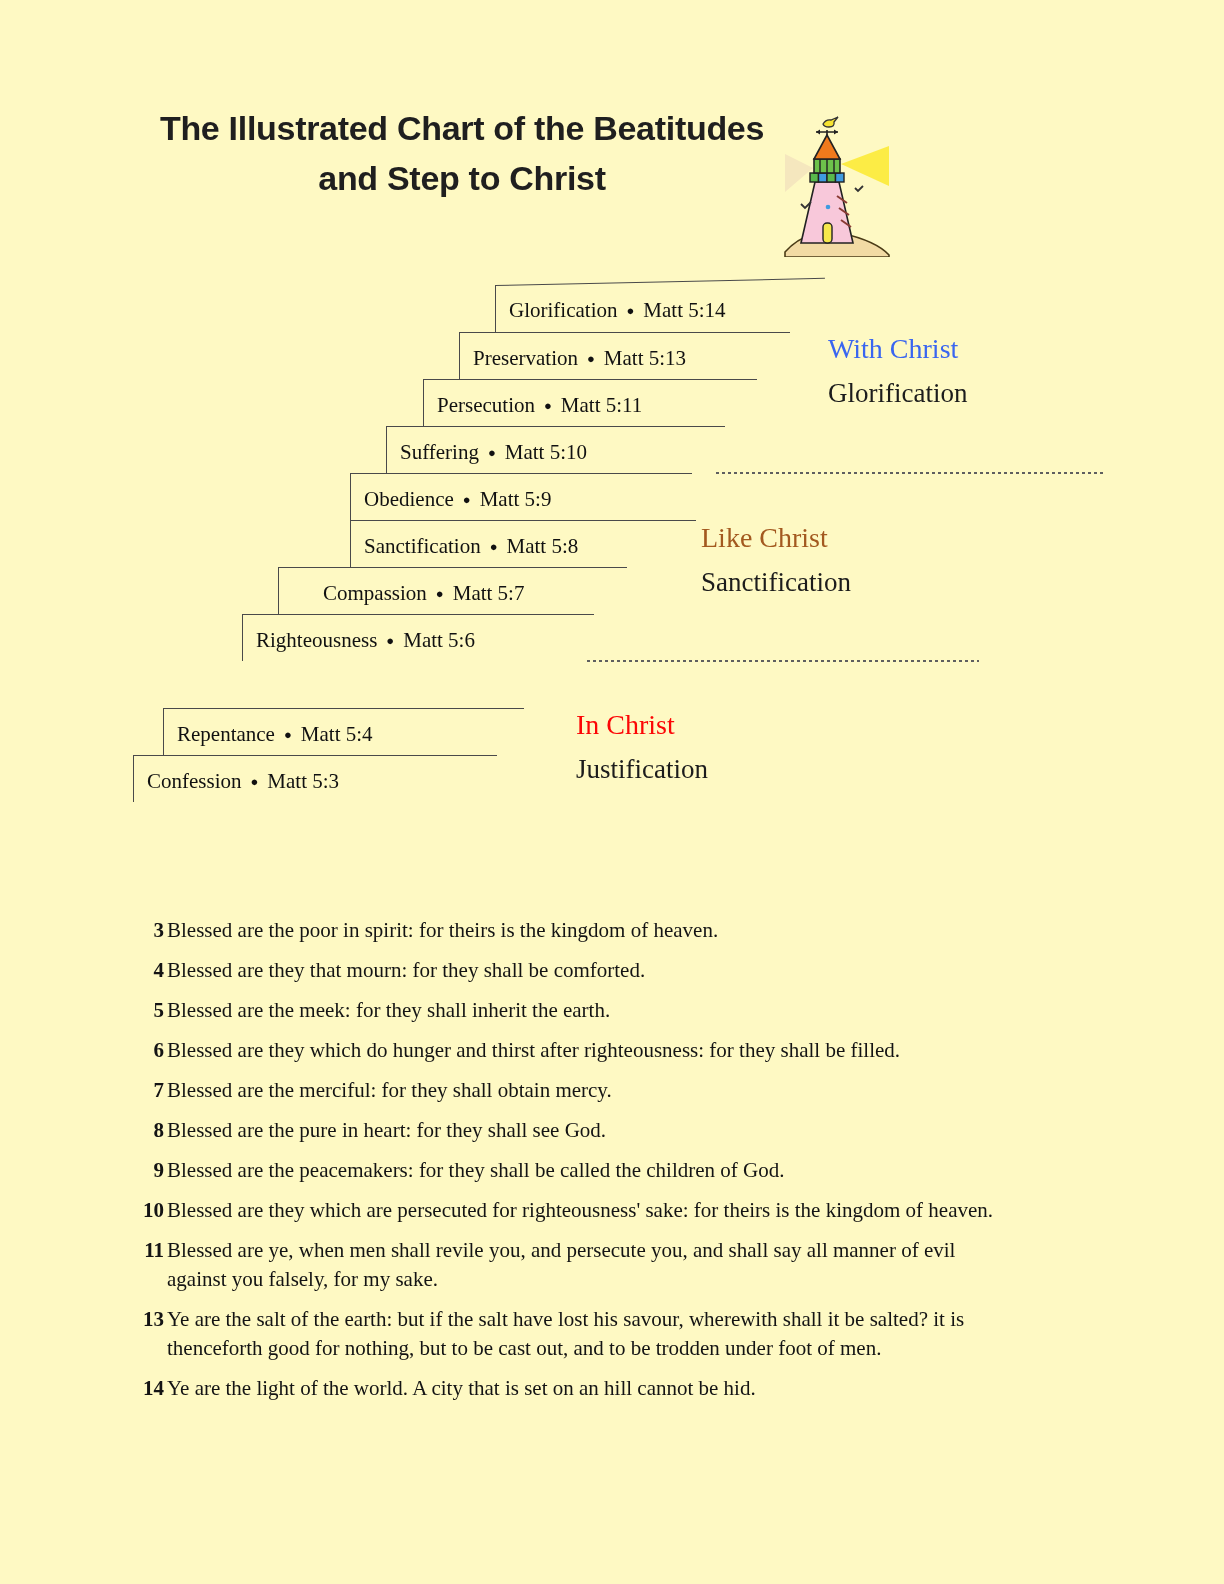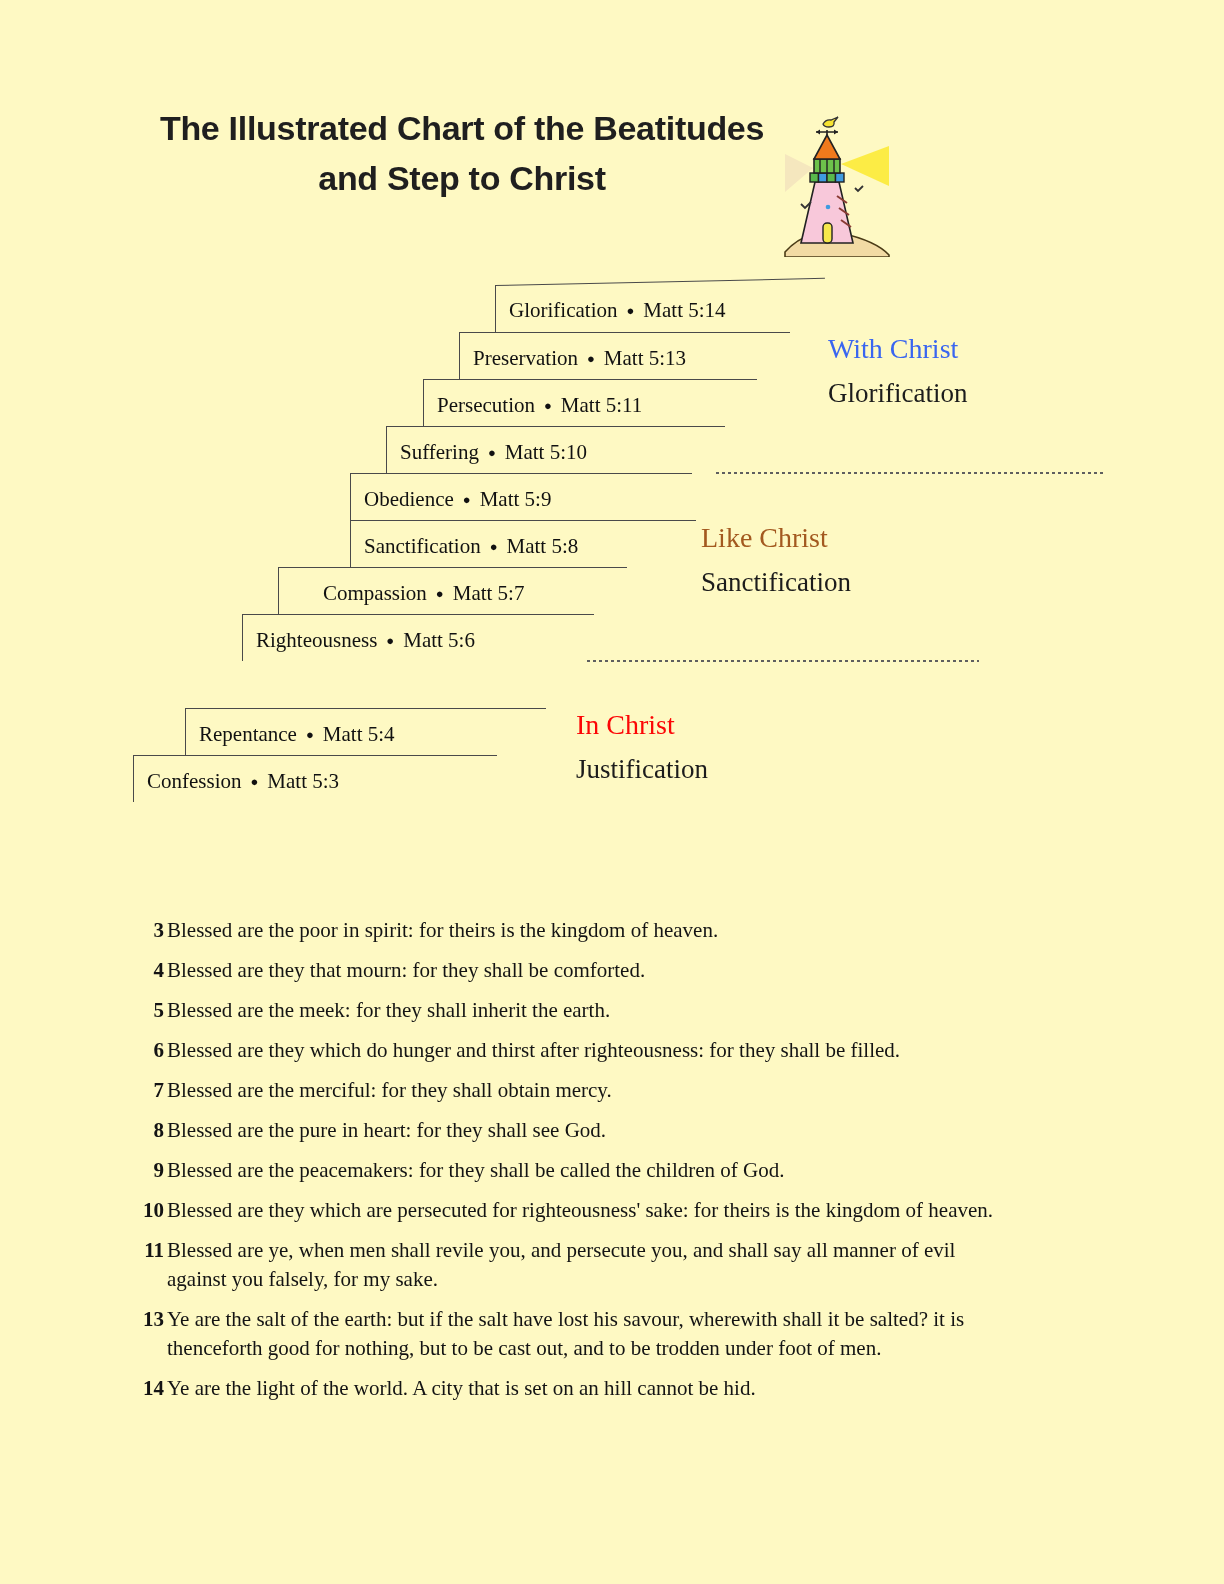--- a/index.html
+++ b/index.html
@@ -33,21 +33,21 @@
   .step .bullet{font-size:13px;margin:0 9px;vertical-align:2px;color:#111;}
   .step-0{left:495px;top:285px;width:327px;border-top:none;}
   .step-1{left:459px;top:332px;width:331px;}
   .step-2{left:423px;top:379px;width:334px;}
   .step-3{left:386px;top:426px;width:339px;}
   .step-4{left:350px;top:473px;width:342px;}
   .step-5{left:314px;top:520px;width:346px;margin-left:36px;}
   .step-6{left:278px;top:567px;width:349px;padding-left:44px;}
   .step-7{left:242px;top:614px;width:352px;}
   .step-8{left:205px;top:661px;width:357px;}
-  .step-9{left:185px;top:708px;width:361px;}
+  .step-9{left:163px;top:708px;width:361px;}
   .step-10{left:133px;top:755px;width:364px;}
   .top-slant{
     position:absolute;left:495px;top:285px;width:330px;height:0;
     border-top:1.6px solid #4a4a4a;
     transform:rotate(-1.25deg);transform-origin:0 0;
   }
   
   .section{position:absolute;width:260px;text-align:left;}
   .section .phase{font-size:28px;line-height:40px;}
   .section .stage{font-size:27px;line-height:36px;margin-top:6px;color:#1c1c1c;}

